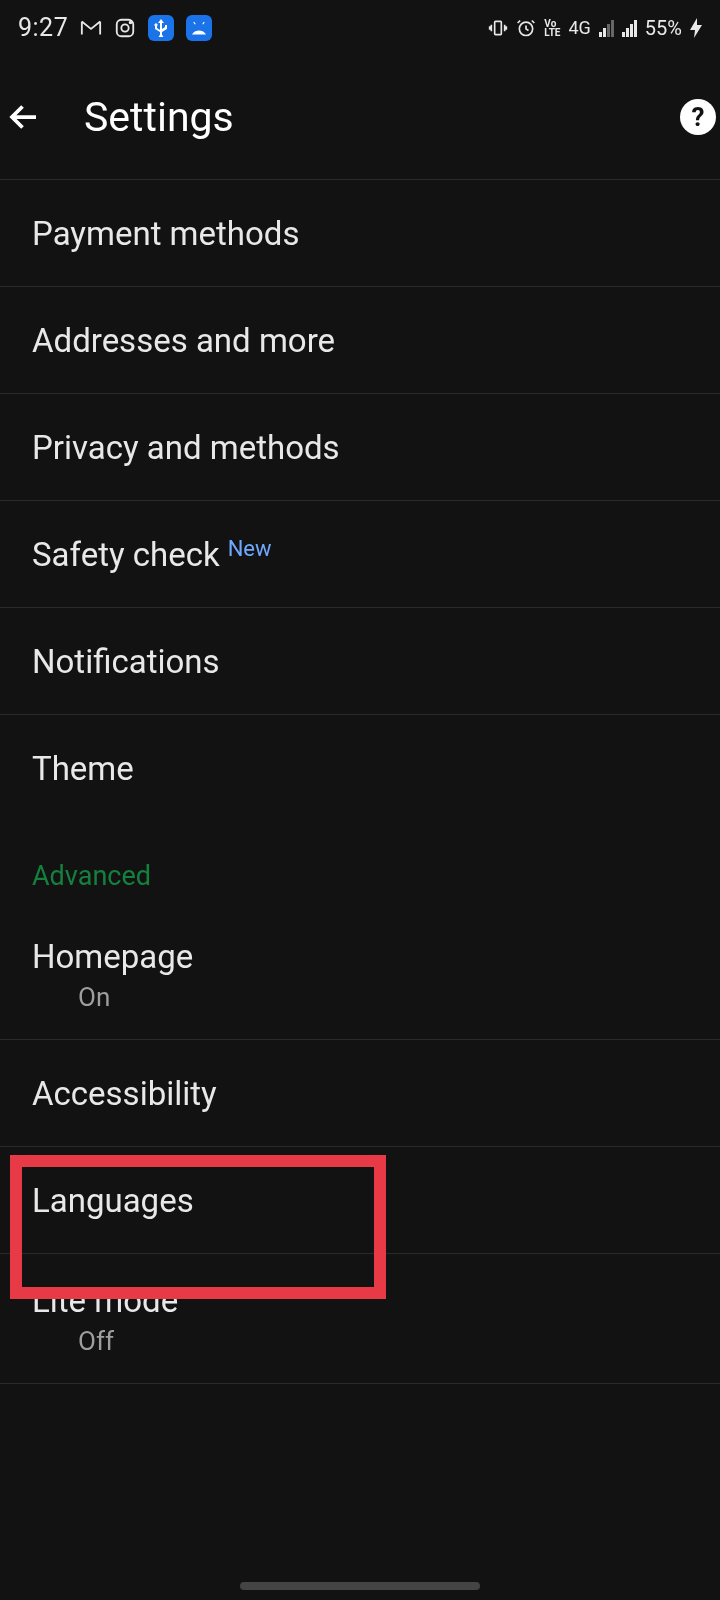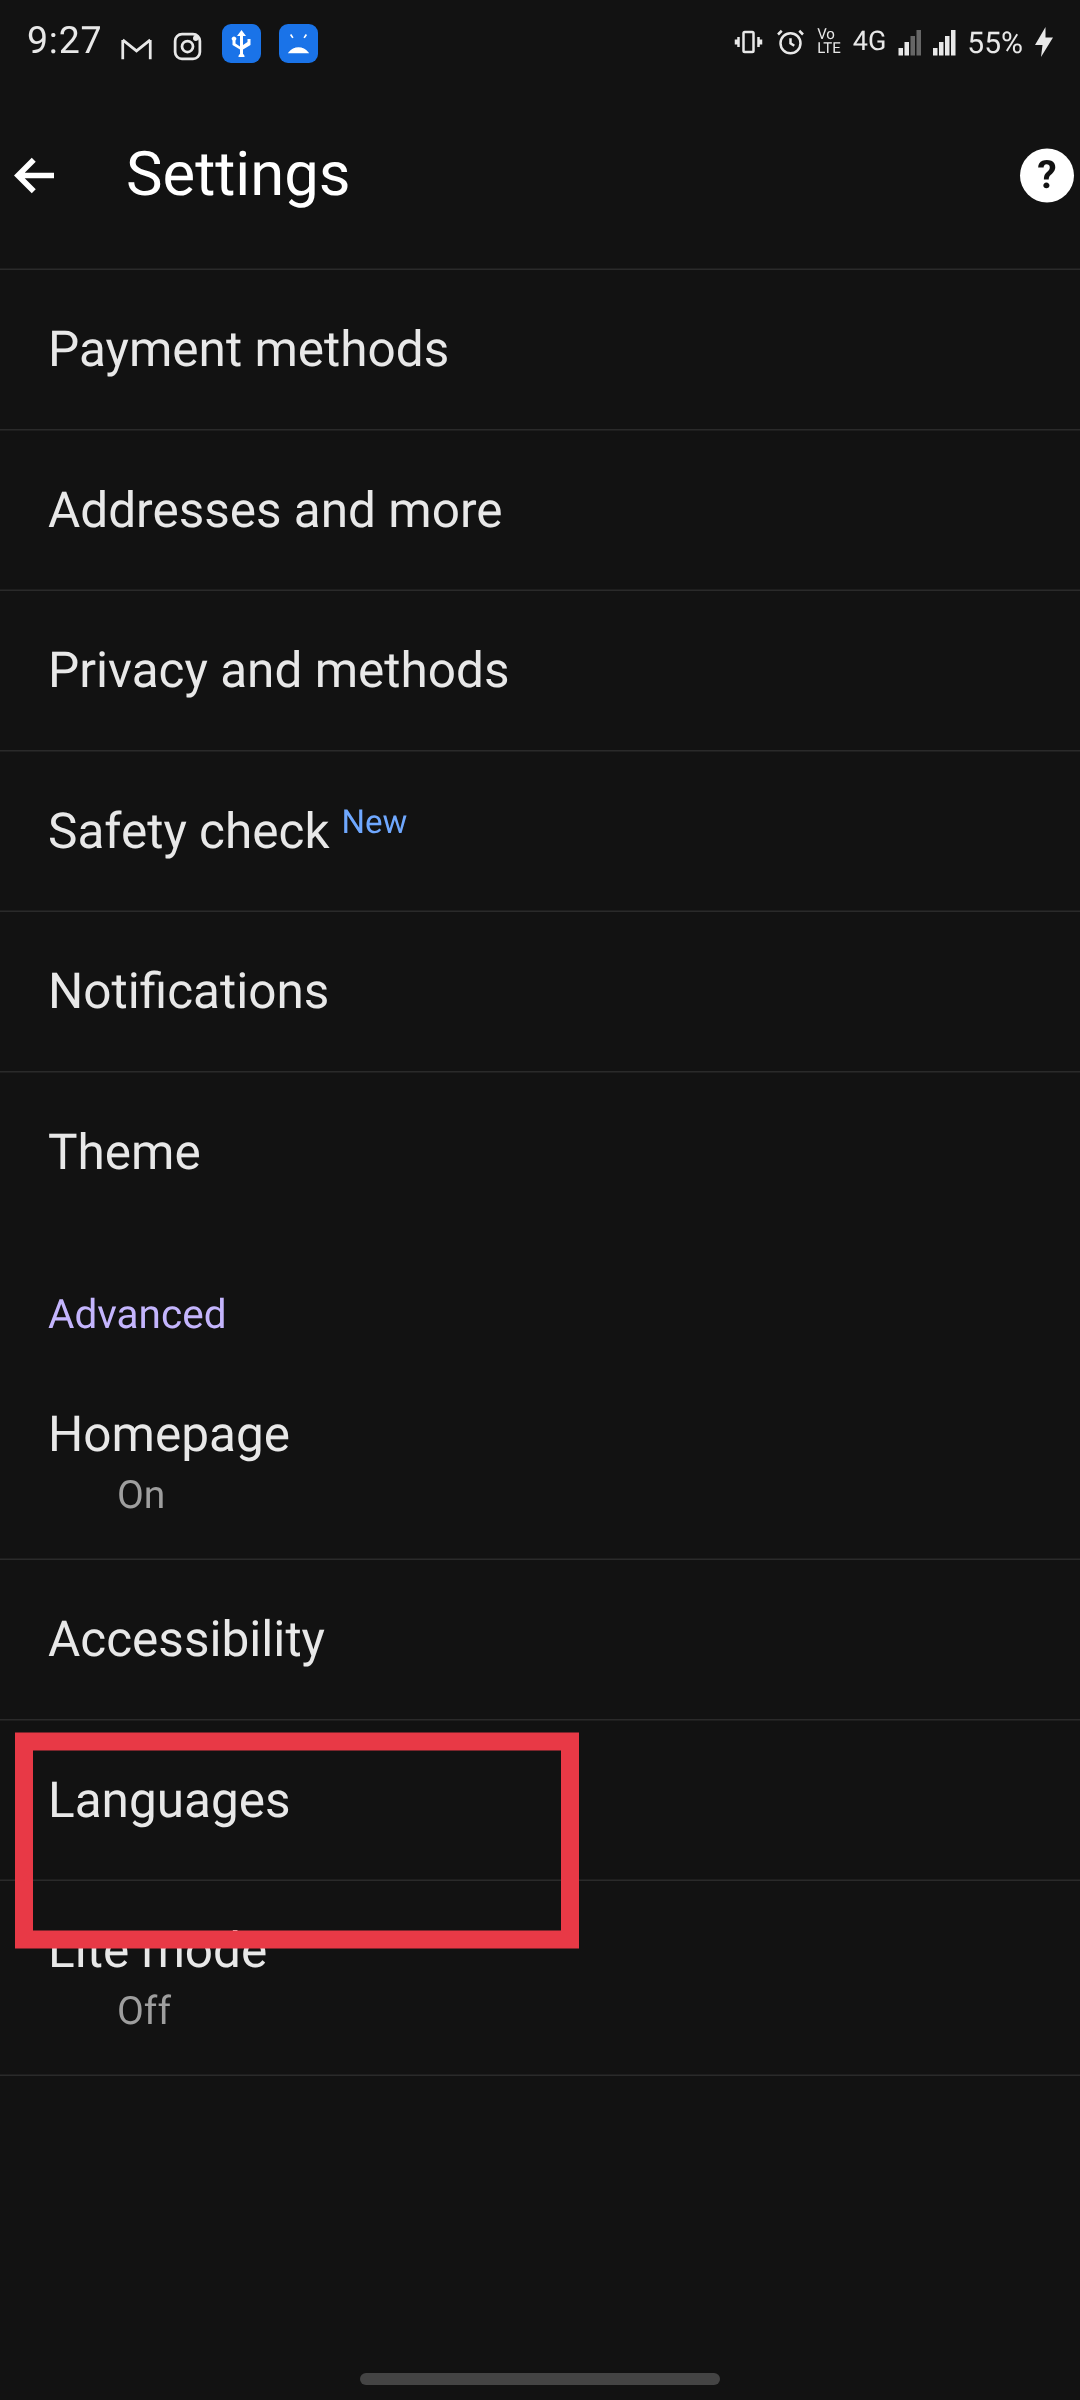--- a/index.html
+++ b/index.html
@@ -16,21 +16,21 @@
       height: 55px;
       display: flex;
       align-items: center;
       justify-content: space-between;
       padding: 0 18px;
       font-size: 22px;
       color: #e8e8e8;
     }
     .status-left {
       display: flex;
-      align-items: flex-end;
+      align-items: center;
       gap: 12px;
     }
     .status-right {
       display: flex;
       align-items: center;
       gap: 8px;
       font-size: 20px;
     }
     .status-time { font-size: 25px; font-weight: 400; letter-spacing: 0.5px;}
     .status-icon { display: inline-flex; align-items: center; }
@@ -106,21 +106,21 @@
     }
     .new-badge {
       font-size: 22px;
       color: #6fa8ff;
       margin-left: 8px;
       position: relative;
       top: -10px;
     }
     .section-header {
       font-size: 27px;
-      color: #c4b5fd;
+      color: #15803d;
       padding: 38px 32px 18px 32px;
     }
     .list-item-tall {
       min-height: 130px;
     }
     .highlight-box {
       position: absolute;
       border: 12px solid #e83946;
       pointer-events: none;
       left: 10px;
@@ -191,21 +191,21 @@
           <rect x="8" y="4" width="8" height="16" rx="1"></rect>
           <path d="M4 8 V16 M2 10 V14 M20 8 V16 M22 10 V14"></path>
         </svg>
     </span>
     <span class="status-icon">
       <svg width="20" height="20" viewBox="0 0 24 24" fill="none" stroke="#e8e8e8" stroke-width="2">
           <circle cx="12" cy="13" r="8"></circle>
           <path d="M12 9 V13 L15 15 M5 3 L2 6 M19 3 L22 6"></path>
         </svg>
     </span>
-    <span class="status-icon" style="font-size:10px;line-height:9px;font-weight:normal;">Vo<br>LTE</span>
+    <span class="status-icon" style="font-size:10px;line-height:9px;font-weight:bold;">Vo<br>LTE</span>
     <span class="status-icon" style="font-size:18px;">4G</span>
     <span class="signal-bars">
       <span class="bar" style="height:5px"></span>
         <span class="bar" style="height:9px"></span>
         <span class="bar dim" style="height:13px"></span>
         <span class="bar dim" style="height:17px"></span>
     </span>
     <span class="signal-bars">
       <span class="bar" style="height:5px"></span>
         <span class="bar" style="height:9px"></span>

